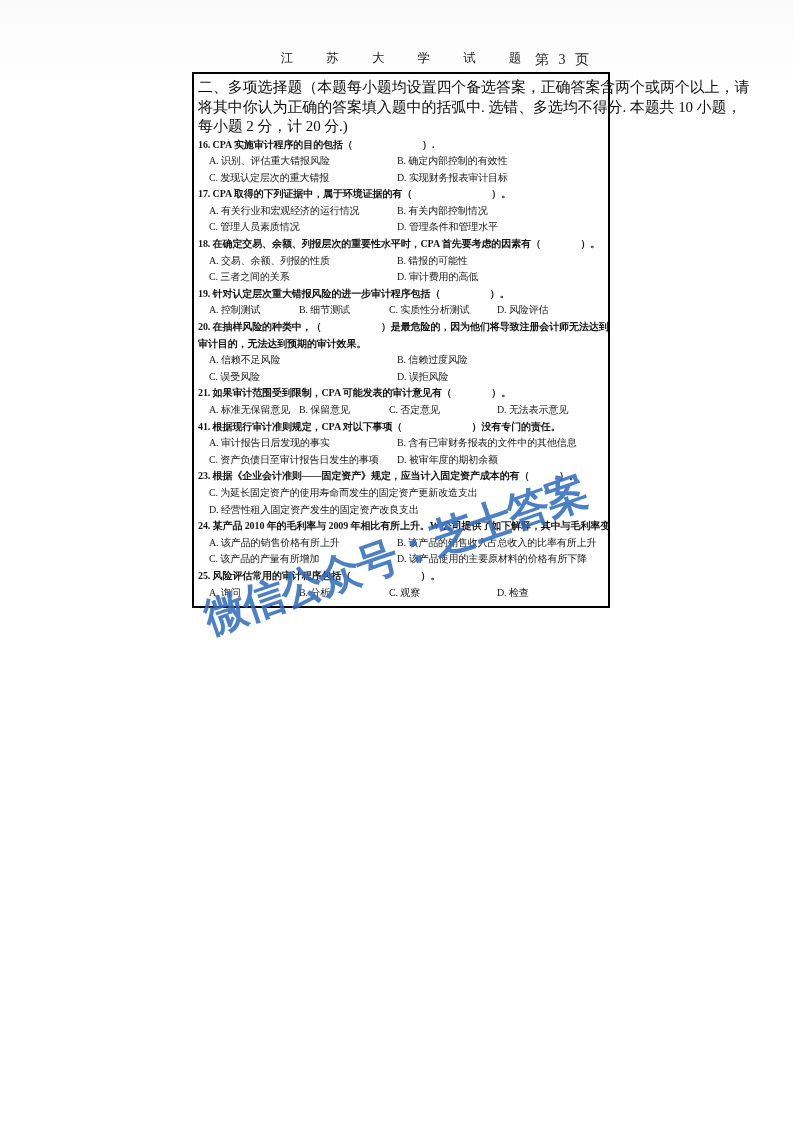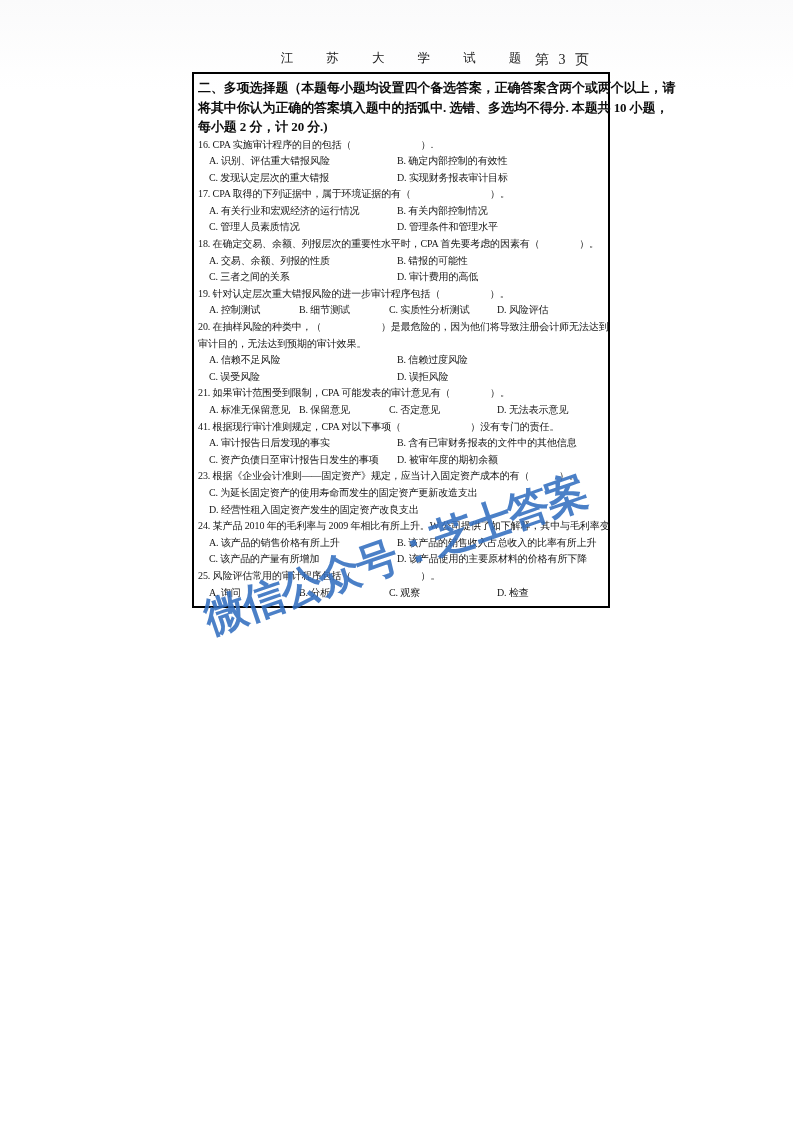--- a/index.html
+++ b/index.html
@@ -24,25 +24,25 @@
   .header-page {
     position:absolute; right:18px; top:1px; font-size:14px;
     letter-spacing:3px; color:#222; white-space:nowrap;
   }
   .exam-box {
     position:absolute; left:192px; top:72px; width:418px;
     border:2px solid #000; background:transparent;
     padding:4px 5px 5px 4px;
   }
   .intro {
-    font-weight:bold; font-size:13px; line-height:19.5px;
+    font-weight:normal; font-size:15px; line-height:19.5px;
     letter-spacing:-0.1px; white-space:nowrap; color:#0d0d0d;
   }
   .questions { font-size:10px; line-height:16.6px; letter-spacing:-0.1px; color:#151515; }
-  .stem-line { white-space:nowrap; }
+  .stem-line { white-space:nowrap;font-weight:bold; }
   .opt-row { margin-left:11px; white-space:nowrap; }
   .opt-row.two  { display:grid; grid-template-columns:188px 1fr; }
   .opt-row.four { display:grid; grid-template-columns:90px 90px 108px 1fr; }
   .opt-row.full { display:block; }
   .opt { white-space:nowrap; }
   .watermark {
     position:absolute; left:206px; top:599px;
     font-size:42px; line-height:42px; letter-spacing:-2px;
     transform:rotate(-19deg); transform-origin:0 50%;
     white-space:nowrap; opacity:0.88; font-weight:600;

